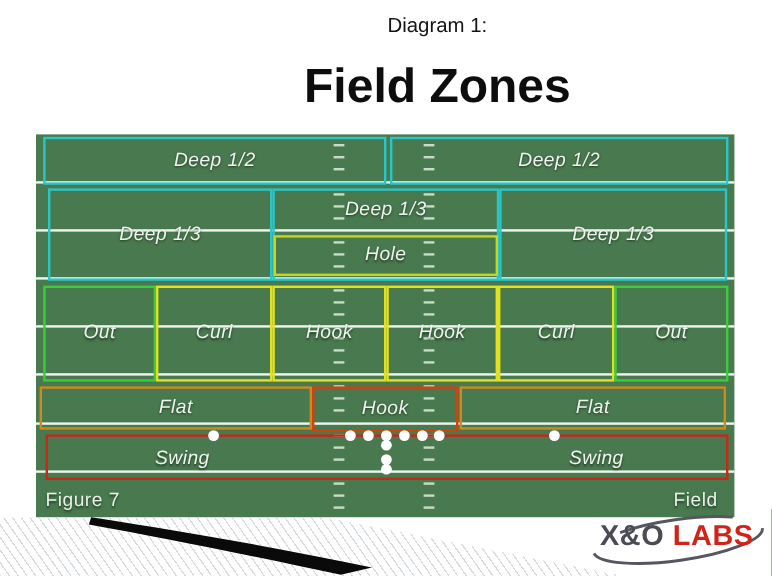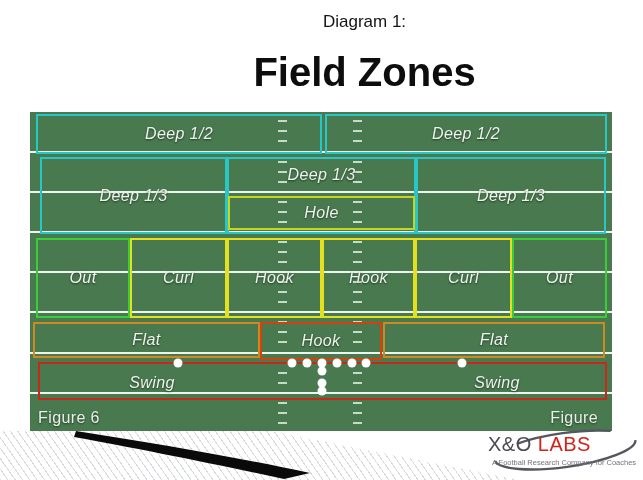--- a/index.html
+++ b/index.html
@@ -21,36 +21,36 @@
   .corner-label{position:absolute;color:#e9f1e9;font-size:16px;letter-spacing:.4px;
                 text-shadow:0 1px 2px rgba(0,0,0,.55);}
   #figure-label{left:8px;bottom:4px;}
   #zones-label{right:14px;bottom:4px;}
   #stripes{position:absolute;left:0;top:431px;width:520px;height:49px;
            background:repeating-linear-gradient(55deg,rgba(183,189,194,.55) 0 1px,transparent 1px 6px);
            clip-path:polygon(0 0,52% 0,100% 100%,0 100%);}
   #swoosh-svg{position:absolute;left:0;top:0;width:643px;height:480px;pointer-events:none;}
   #logo{position:absolute;left:488px;top:427px;width:152px;height:52px;}
   #logo-ellipse{position:absolute;left:0;top:0;width:152px;height:52px;}
-  #logo-text{position:absolute;left:0;top:6px;width:152px;
-             font-weight:normal;font-size:20px;letter-spacing:.5px;}
+  #logo-text{position:absolute;left:0;top:6px;width:152px;text-align:center;
+             font-weight:bold;font-size:24px;letter-spacing:.5px;}
   #logo-tagline{position:absolute;left:0;top:31px;width:152px;text-align:center;
                 font-size:7.5px;color:#73737a;}
 </style>
 </head>
 <body>
 
 <div id="page">
 
   <div class="title-line" id="slide-title">Diagram 1:</div>
   <div class="title-line" id="slide-subtitle">Field Zones</div>
 
   <div id="field" style="background: rgb(73, 121, 79);">
-    <div class="corner-label" id="figure-label">Figure 6</div>
-    <div class="corner-label" id="zones-label">Figure</div>
+    <div class="corner-label" id="figure-label">Figure 7</div>
+    <div class="corner-label" id="zones-label">Field</div>
   <div class="yard-line" style="top: 38.5px; background: rgb(238, 245, 238);"></div>
       <div class="yard-line" style="top: 78.7px; background: rgb(238, 245, 238);"></div>
       <div class="yard-line" style="top: 118.9px; background: rgb(238, 245, 238);"></div>
       <div class="yard-line" style="top: 159.1px; background: rgb(238, 245, 238);"></div>
       <div class="yard-line" style="top: 199.3px; background: rgb(238, 245, 238);"></div>
       <div class="yard-line" style="top: 239.5px; background: rgb(238, 245, 238);"></div>
       <div class="yard-line" style="top: 279.7px; background: rgb(238, 245, 238);"></div>
       <div class="hash" style="left: 247.5px; top: 8.125px;"></div>
       <div class="hash" style="left: 322.5px; top: 8.125px;"></div>
       <div class="hash" style="left: 247.5px; top: 18.25px;"></div>
@@ -168,16 +168,15 @@
   </svg>
 
   <div id="logo">
     <svg id="logo-ellipse" viewBox="0 0 152 52">
       <ellipse cx="77" cy="23" rx="71" ry="17" fill="none" stroke="#565660" stroke-width="2.4" stroke-dasharray="150 30 95 45" transform="rotate(-8 77 23)"></ellipse>
     </svg>
     <div id="logo-text">
       <span style="color: rgb(75, 75, 84);">X&amp;O</span>
       <span style="color: rgb(208, 36, 27);">LABS</span>
     </div>
-    <div id="logo-tagline">A Football Research Company for Coaches</div>
   </div>
 
 </div>
 
 </body></html>

